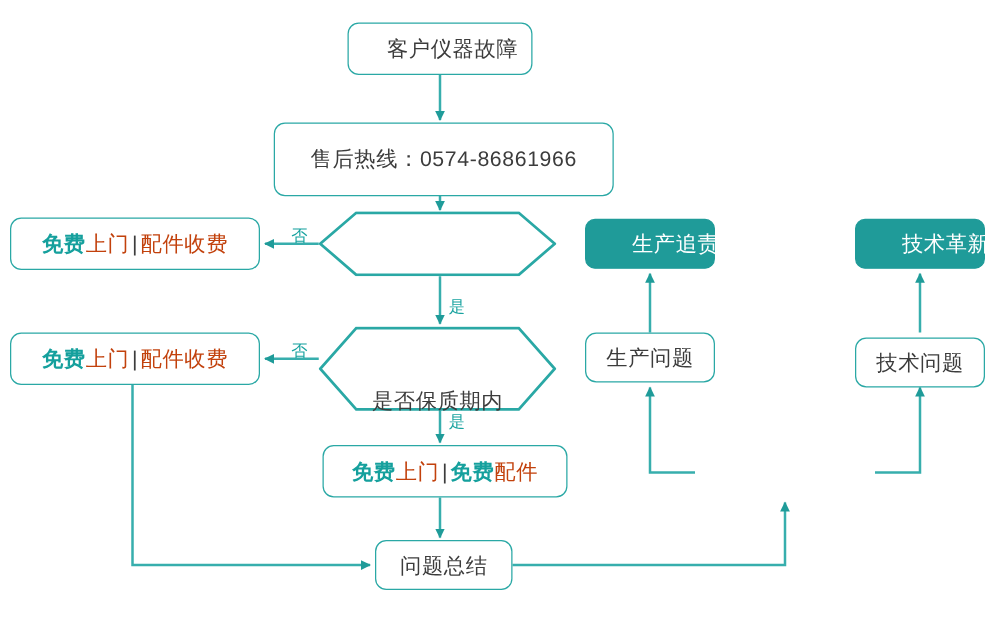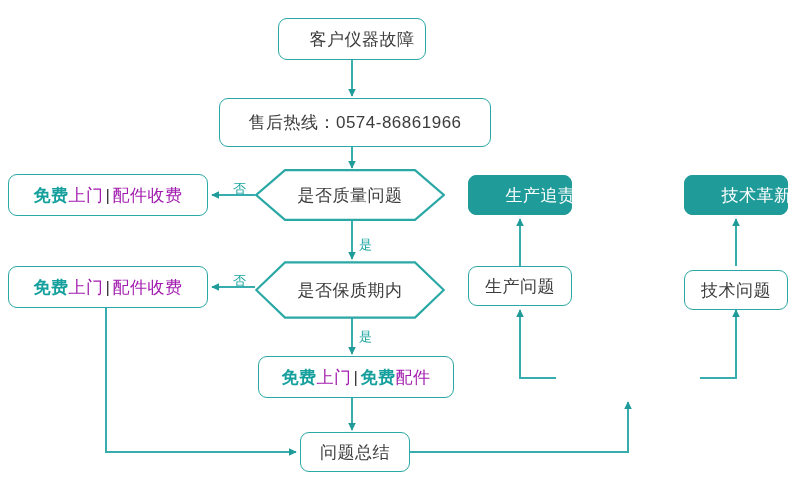--- a/index.html
+++ b/index.html
@@ -68,21 +68,21 @@
     top: 0;
     width: 100%;
     height: 100%;
   }
   .node.hex > .hexlabel {
     position: relative;
     z-index: 2;
   }
 
   .teal-text { color: #15a09d; font-weight: bold; }
-  .gray-text { color: #a21caf; }
+  .gray-text { color: #c2410c; }
   .sep { color: #3c3c3c; padding: 0 2px; }
 
   .edge-label {
     position: absolute;
     color: #19a3a0;
     font-size: 13px;
     line-height: 1;
     white-space: nowrap;
   }
   .edge-label.vertical {
@@ -127,47 +127,46 @@
       <path d="M520,266 L520,219" marker-end="url(#ah)"></path>
       
       <path d="M736,266 L736,219" marker-end="url(#ah)"></path>
     </g>
   </svg>
 
   <div class="node box" style="left:278px; top:18px; width:148px; height:42px;padding-left:20px;">
     <span>客户仪器故障</span>
   </div>
 
-  <div class="node box" style="left:219px; top:98px; width:272px; height:49px;">
+  <div class="node box" style="left:219px; top:98px; width:272px; height:59px;">
     <span>售后热线：0574-86861966</span>
   </div>
 
   <div class="node hex" style="left:255px; top:169px; width:190px; height:52px;">
     <svg class="hexshape" viewBox="0 0 190 52" preserveAspectRatio="none">
       <polygon points="30,1.2 160,1.2 188.8,26 160,50.8 30,50.8 1.2,26" fill="#ffffff" stroke="#2aa8a5" stroke-width="2.2" vector-effect="non-scaling-stroke"></polygon>
     </svg>
-    <span class="hexlabel">是否质量问题</span>
   </div>
 
   <div class="node box" style="left:8px; top:174px; width:200px; height:42px;">
     <span class="teal-text">免费</span>
       <span class="gray-text">上门</span>
       <span class="sep">|</span>
       <span class="gray-text">配件收费</span>
   </div>
 
   <div class="node filled" style="left:468px; top:175px; width:104px; height:40px;">
     <span>生产追责</span>
   </div>
 
   <div class="node filled" style="left:684px; top:175px; width:104px; height:40px;">
     <span>技术革新</span>
   </div>
 
-  <div class="node hex" style="left:255px; top:261px; width:190px; height:58px;">
+  <div class="node hex" style="left:255px; top:261px; width:190px; height:68px;align-items:flex-end;">
     <svg class="hexshape" viewBox="0 0 190 52" preserveAspectRatio="none">
       <polygon points="30,1.2 160,1.2 188.8,26 160,50.8 30,50.8 1.2,26" fill="#ffffff" stroke="#2aa8a5" stroke-width="2.2" vector-effect="non-scaling-stroke"></polygon>
     </svg>
     <span class="hexlabel">是否保质期内</span>
   </div>
 
   <div class="node box" style="left:8px; top:266px; width:200px; height:42px;">
     <span class="teal-text">免费</span>
       <span class="gray-text">上门</span>
       <span class="sep">|</span>

